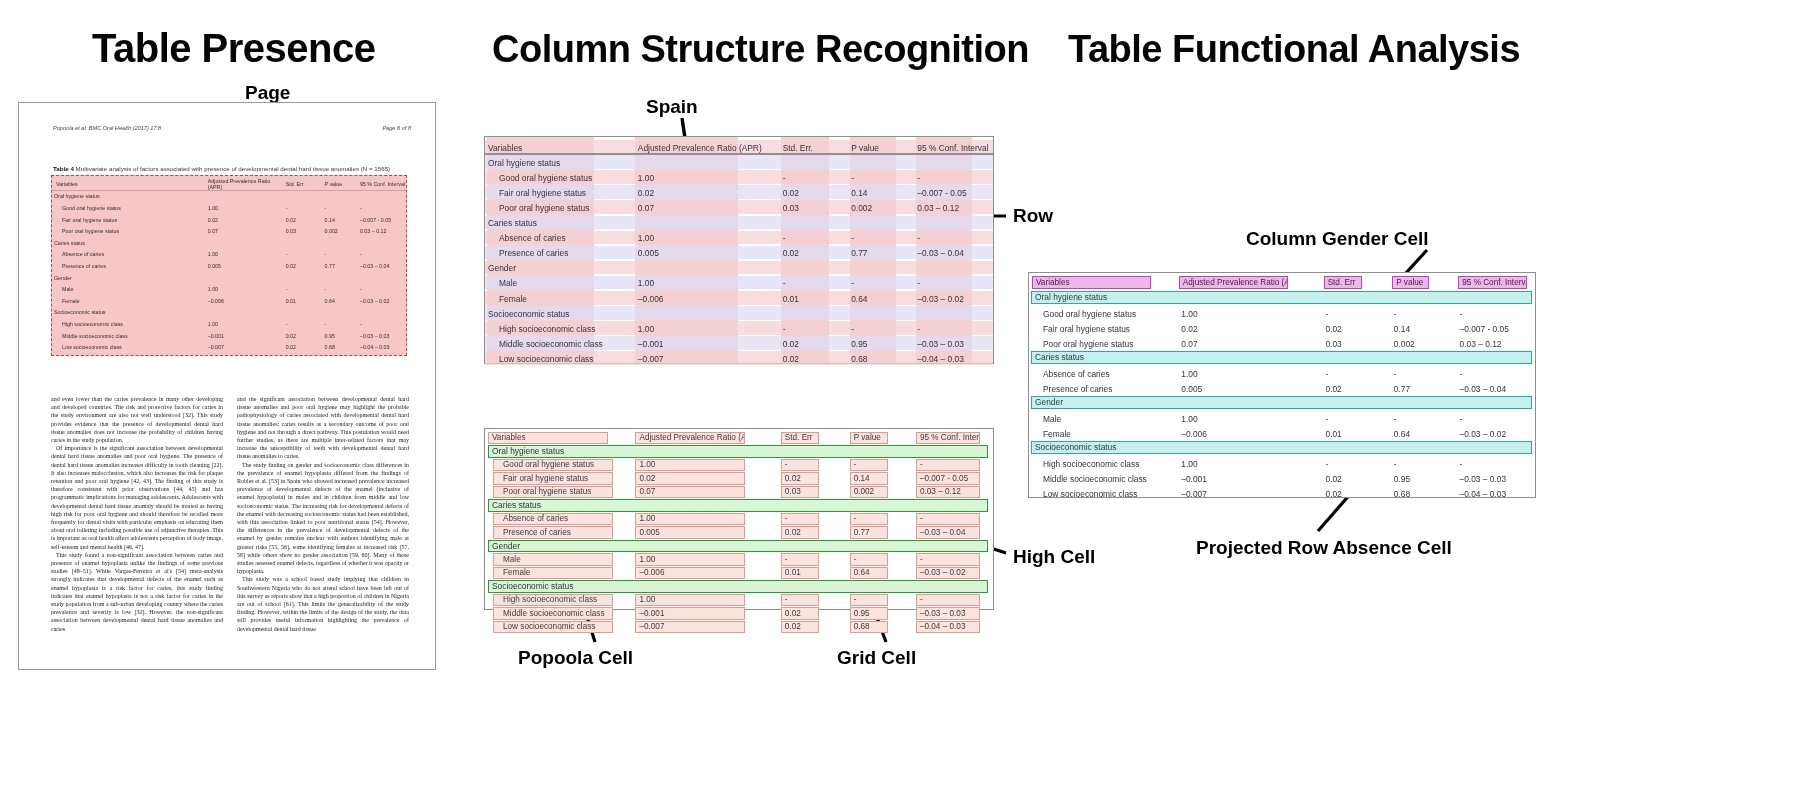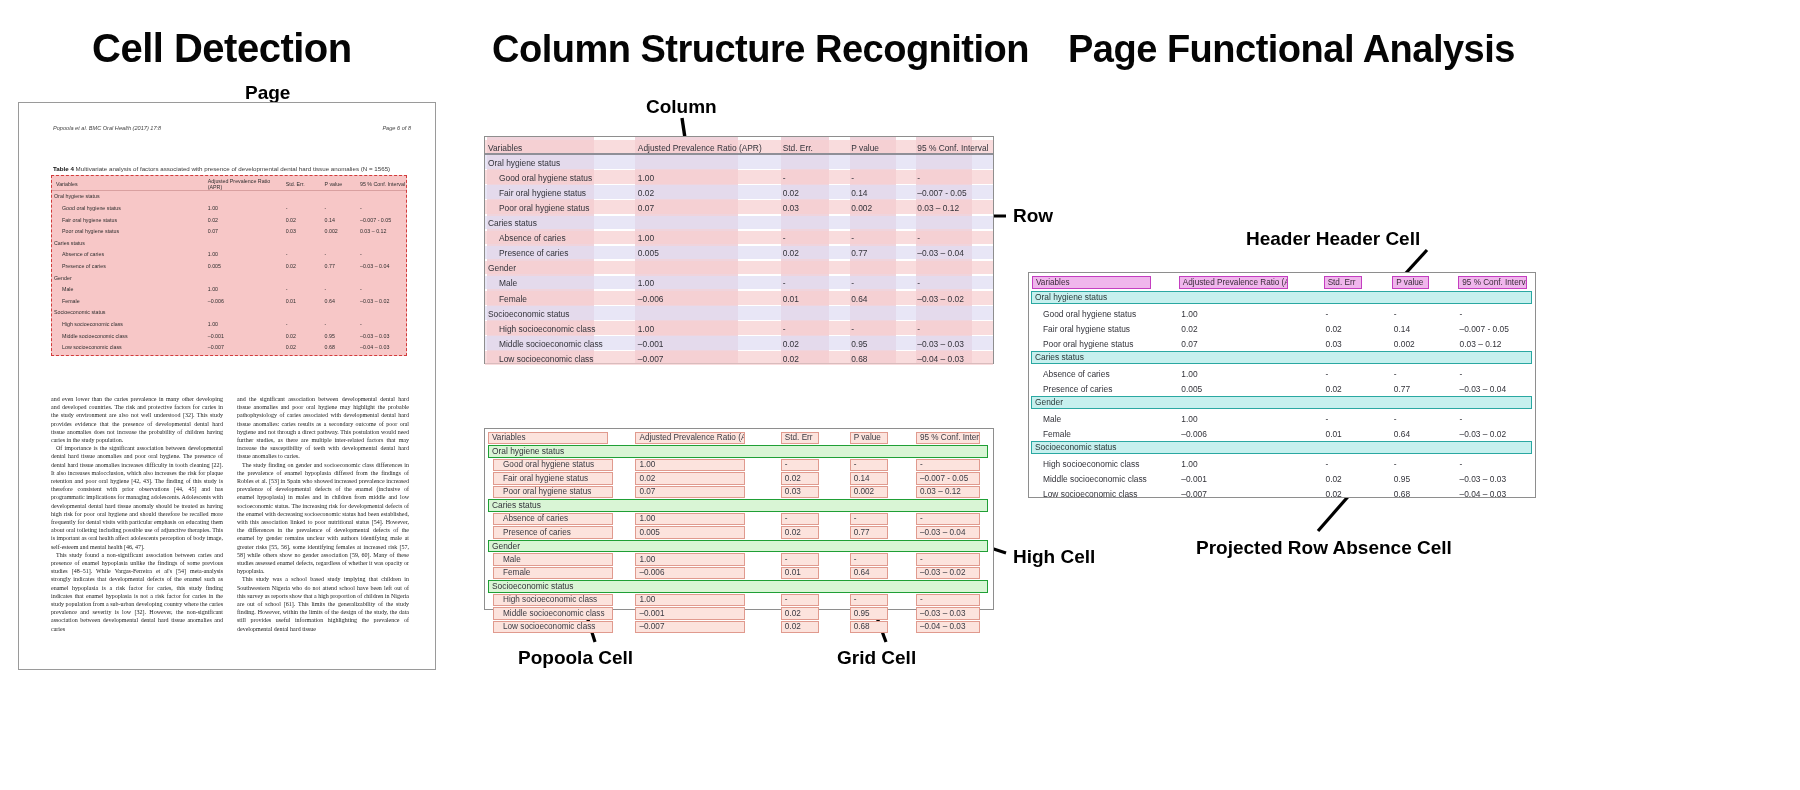--- a/index.html
+++ b/index.html
@@ -76,23 +76,23 @@
   .colhdr{position:absolute;box-sizing:border-box;background:#f0b6ec;
           border:1.3px solid #c43ec0;font-size:8.2px;color:#3a2a3a;
           padding-left:3px;display:flex;align-items:center;white-space:nowrap;overflow:hidden;}
   .projhdr{position:absolute;box-sizing:border-box;background:#c6f0ee;
           border:1.3px solid #2aa8a2;font-size:8.4px;color:#2b3a3a;
           padding-left:3px;display:flex;align-items:center;}
 </style>
 </head>
 <body>
 
-<div class="panel-title" id="title-detection">Cell Detection</div>
+<div class="panel-title" id="title-detection">Table Presence</div>
 <div class="panel-title" id="title-structure">Column Structure Recognition</div>
-<div class="panel-title" id="title-functional">Page Functional Analysis</div>
+<div class="panel-title" id="title-functional">Table Functional Analysis</div>
 
 <div class="callout" style="left:245px;top:82px;">Page</div>
 <svg class="leader" style="left:0;top:0;width:1800px;height:790px;">
   <line x1="268" y1="104" x2="219" y2="219" stroke="#000" stroke-width="3.4"></line>
 </svg>
 
 <div id="doc-page">
   <div id="doc-head">
     <span>Popoola et al. BMC Oral Health  (2017) 17:8</span>
     <span>Page 6 of 8</span>
@@ -215,21 +215,21 @@
         <p class="">This study found a non-significant association between caries and presence of enamel hypoplasia unlike the findings of some previous studies [48–51]. While Vargas-Ferreira et al's [54] meta-analysis strongly indicates that developmental defects of the enamel such as enamel hypoplasia is a risk factor for caries, this study finding indicates that enamel hypoplasia is not a risk factor for caries in the study population from a sub-urban developing country where the caries prevalence and severity is low [32]. However, the non-significant association between developmental dental hard tissue anomalies and caries</p>
       </div>
     <div class="col" id="doc-col-right">
         <p class="first">and the significant association between developmental dental hard tissue anomalies and poor oral hygiene may highlight the probable pathophysiology of caries associated with developmental dental hard tissue anomalies: caries results as a secondary outcome of poor oral hygiene and not through a direct pathway. This postulation would need further studies, as there are multiple inter-related factors that may increase the susceptibility of teeth with developmental dental hard tissue anomalies to caries.</p>
         <p class="">The study finding on gender and socioeconomic class differences in the prevalence of enamel hypoplasia differed from the findings of Robles et al. [53] in Spain who showed increased prevalence increased prevalence of developmental defects of the enamel (inclusive of enamel hypoplasia) in males and in children from middle and low socioeconomic status. The increasing risk for developmental defects of the enamel with decreasing socioeconomic status had been established, with this association linked to poor nutritional status [54]. However, the differences in the prevalence of developmental defects of the enamel by gender remains unclear with authors identifying male at greater risks [55, 56], some identifying females at increased risk [57, 58] while others show no gender association [59, 60]. Many of these studies assessed enamel defects, regardless of whether it was opacity or hypoplasia.</p>
         <p class="">This study was a school based study implying that children in Southwestern Nigeria who do not attend school have been left out of this survey as reports show that a high proportion of children in Nigeria are out of school [61]. This limits the generalizability of the study finding. However, within the limits of the design of the study, the data still provides useful information highlighting the prevalence of developmental dental hard tissue</p>
       </div>
   </div>
 </div>
 
-<div class="callout" style="left:646px;top:96px;">Column</div>
+<div class="callout" style="left:646px;top:96px;">Spain</div>
 <div class="callout" style="left:1013px;top:205px;">Row</div>
 <div class="callout" style="left:1013px;top:546px;">High Cell</div>
 <div class="callout" style="left:518px;top:647px;">Popoola Cell</div>
 <div class="callout" style="left:837px;top:647px;">Grid Cell</div>
 
 <svg class="leader" style="left:0;top:0;width:1800px;height:790px;">
   <line x1="682" y1="118" x2="692" y2="185" stroke="#000" stroke-width="3.4"></line>
   <line x1="1006" y1="216" x2="935" y2="216" stroke="#000" stroke-width="3.2"></line>
   <line x1="1006" y1="553" x2="908" y2="521" stroke="#000" stroke-width="3.2"></line>
   <line x1="595" y1="642" x2="583" y2="604" stroke="#000" stroke-width="3.2"></line>
@@ -424,21 +424,21 @@
       <div class="cellbox" style="left: 364.65px; top: 178px; width: 38.25px; height: 12.6px;">0.95</div>
       <div class="cellbox" style="left: 430.95px; top: 178px; width: 63.75px; height: 12.6px;">–0.03 – 0.03</div>
       <div class="cellbox" style="left: 8px; top: 191.5px; width: 119.85px; height: 12.6px; padding-left: 9px;">Low socioeconomic class</div>
       <div class="cellbox" style="left: 150.45px; top: 191.5px; width: 109.65px; height: 12.6px;">–0.007</div>
       <div class="cellbox" style="left: 295.8px; top: 191.5px; width: 38.25px; height: 12.6px;">0.02</div>
       <div class="cellbox" style="left: 364.65px; top: 191.5px; width: 38.25px; height: 12.6px;">0.68</div>
       <div class="cellbox" style="left: 430.95px; top: 191.5px; width: 63.75px; height: 12.6px;">–0.04 – 0.03</div>
     </div>
 </div>
 
-<div class="callout" style="left:1246px;top:228px;">Header Header Cell</div>
+<div class="callout" style="left:1246px;top:228px;">Column Gender Cell</div>
 <div class="callout" style="left:1196px;top:537px;">Projected Row Absence Cell</div>
 
 <svg class="leader" style="left:0;top:0;width:1800px;height:790px;">
   <line x1="1427" y1="250" x2="1385" y2="296" stroke="#000" stroke-width="3.2"></line>
   <line x1="1318" y1="531" x2="1373" y2="468" stroke="#000" stroke-width="3.2"></line>
 </svg>
 
 <div class="tbl-shell" id="tfa">
   <div class="tbl-rows" id="tfa-body">
       <div class="colhdr" style="left: 3px; top: 3px; width: 119.38px; height: 12.8px;">Variables</div>

